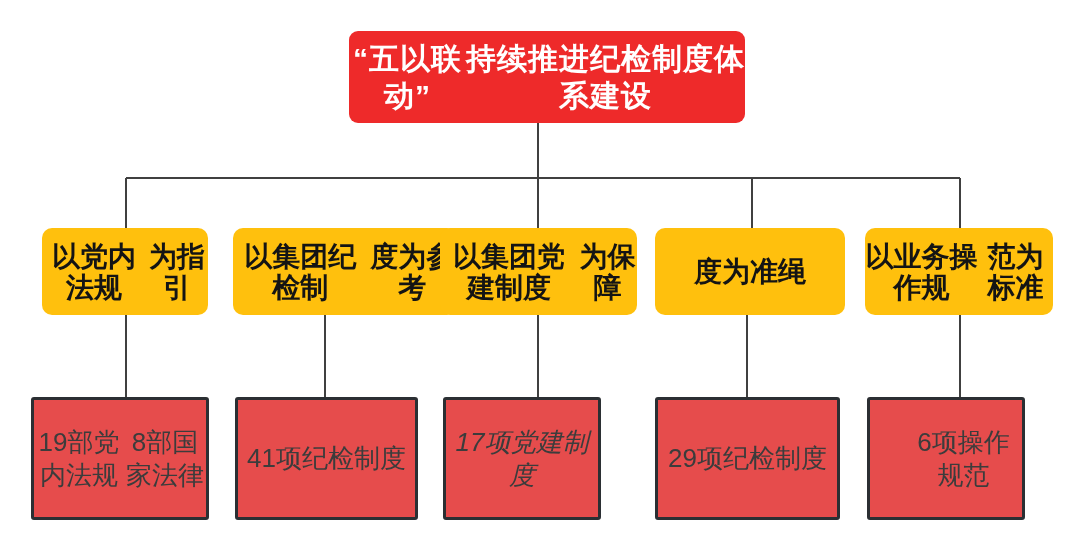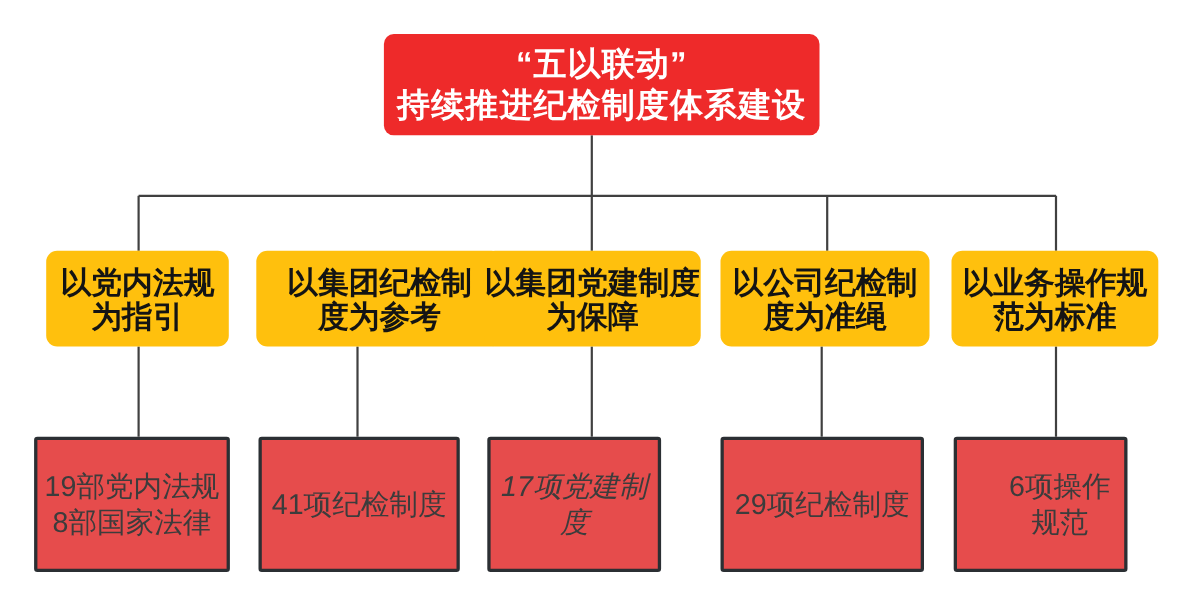--- a/index.html
+++ b/index.html
@@ -22,21 +22,21 @@
     pointer-events: none;
   }
   .connectors line {
     stroke: var(--connector, #404040);
     stroke-width: 2;
   }
   .box {
     position: absolute;
     box-sizing: border-box;
     display: flex;
-    flex-direction: column;
+    flex-direction: row;
     align-items: center;
     justify-content: center;
     text-align: center;
   }
   .title-box {
     top: 31px;
     height: 92px;
     background: var(--title-bg, #ee2a2a);
     color: var(--title-text, #ffffff);
     border-radius: 9px;
@@ -97,21 +97,20 @@
   </div>
   <div class="box branch-box" style="left:233px; width:224px;">
     <div>以集团纪检制</div>
     <div>度为参考</div>
   </div>
   <div class="box branch-box" style="left:440px; width:197px;">
     <div>以集团党建制度</div>
     <div>为保障</div>
   </div>
   <div class="box branch-box" style="left:655px; width:190px;">
-    <div>以公司纪检制</div>
     <div>度为准绳</div>
   </div>
   <div class="box branch-box" style="left:865px; width:188px;">
     <div>以业务操作规</div>
     <div>范为标准</div>
   </div>
 
   <div class="box detail-box" style="left:31px; width:178px;">
     <div>19部党内法规</div>
     <div>8部国家法律</div>

